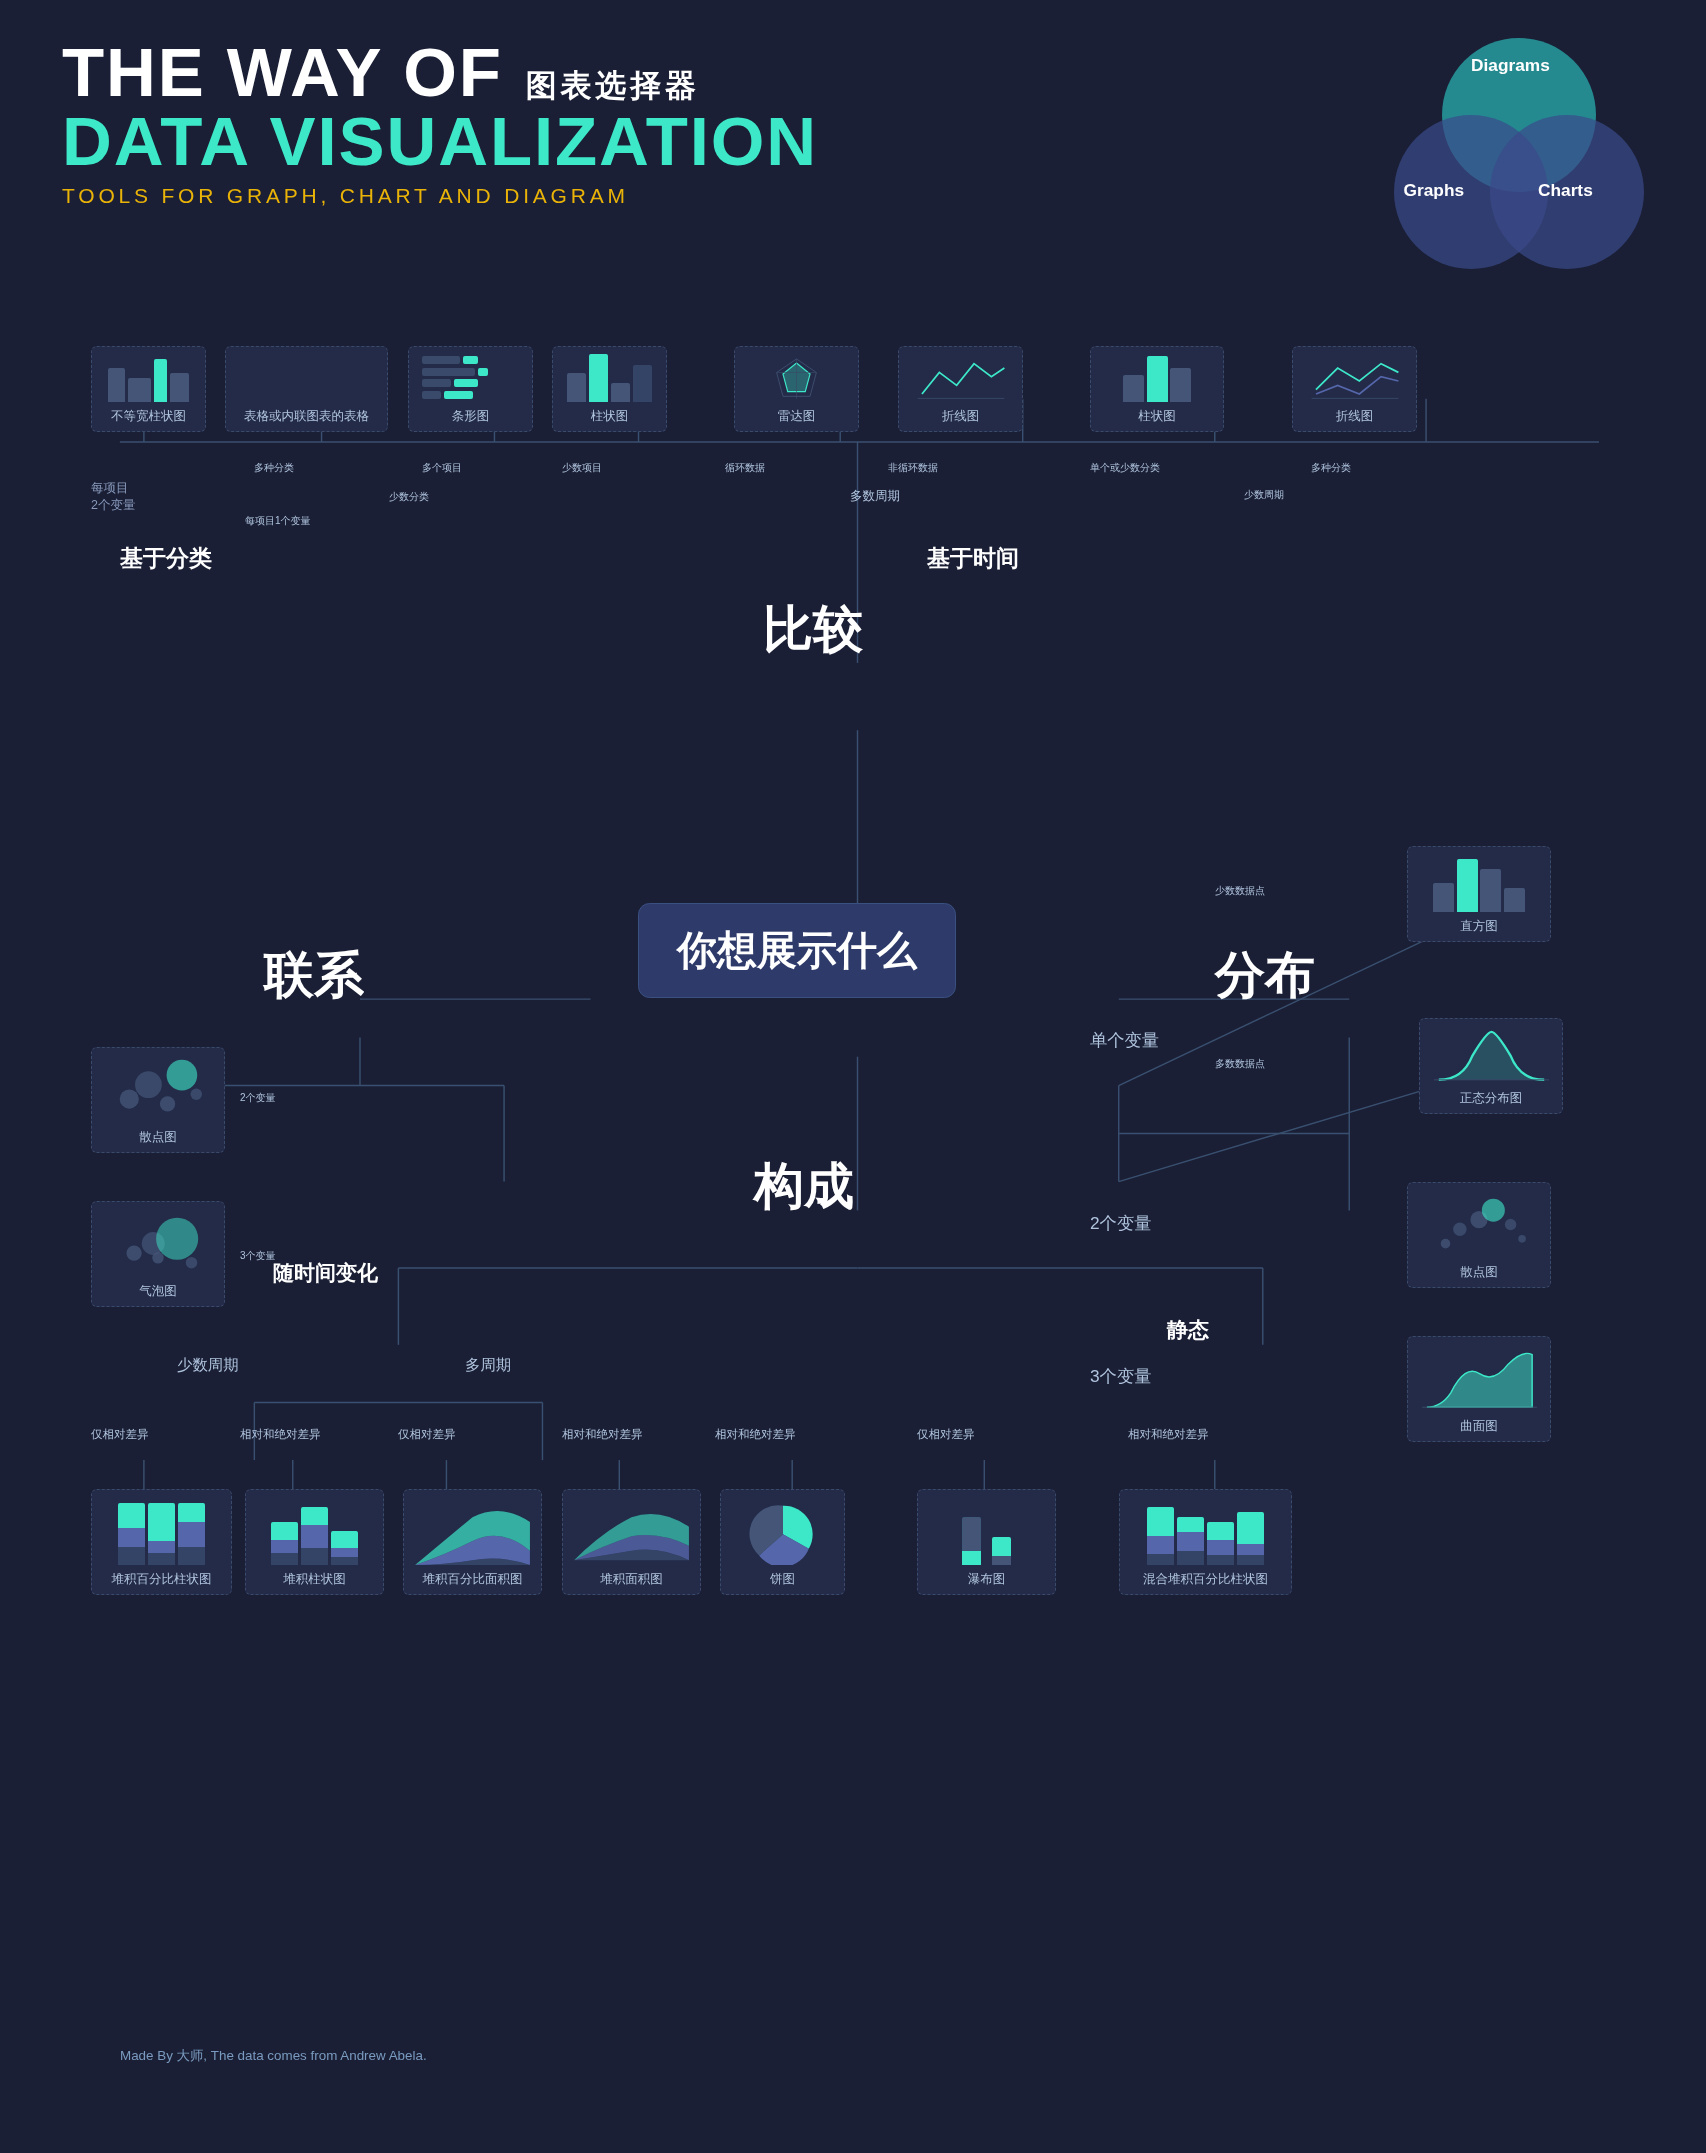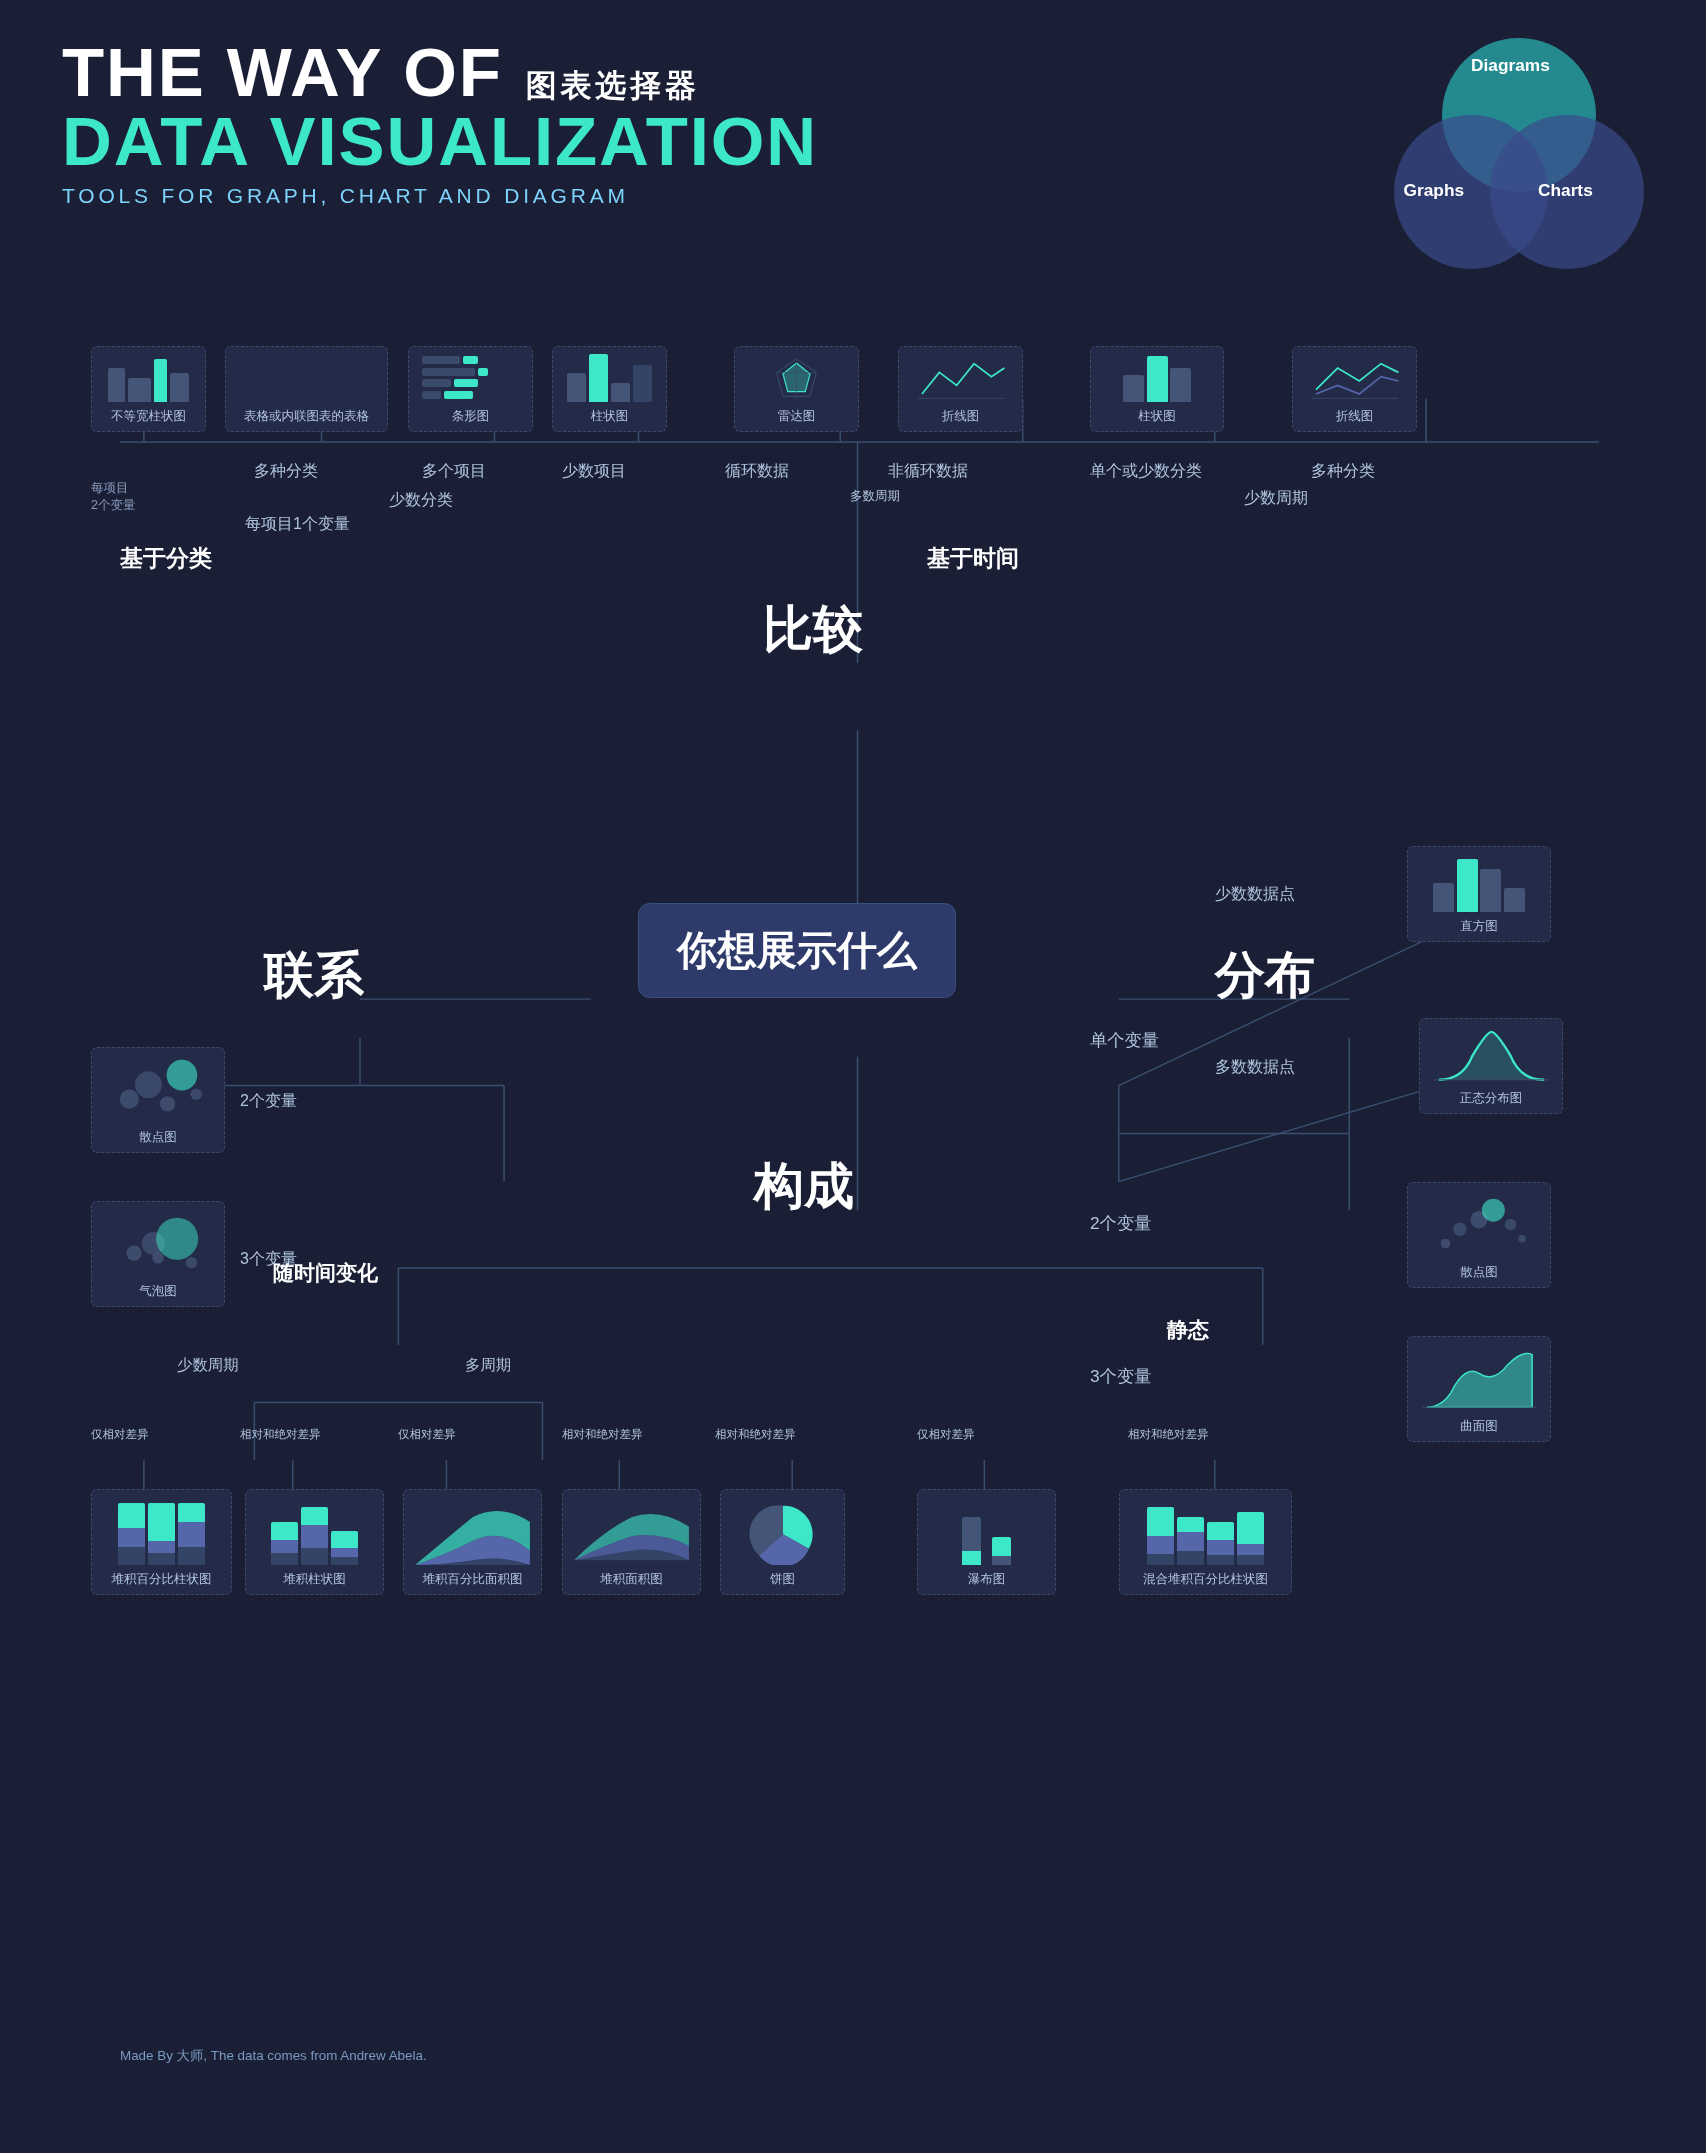--- a/index.html
+++ b/index.html
@@ -47,21 +47,21 @@
     }
     .title-accent {
       font-size: 69px;
       font-weight: 900;
       color: #3de8c8;
       letter-spacing: 1.9px;
       line-height: 1;
     }
     .subtitle {
       font-size: 21px;
-      color: #7dd3fc;
+      color: #eab308;
       letter-spacing: 3.8px;
       margin-top: 7.7px;
       font-weight: 400;
     }
 
     
     .venn-container {
       position: relative;
       width: 250px;
       height: 250px;
@@ -161,21 +161,21 @@
 
     
     .group-label {
       position: absolute;
       font-size: 21px;
       font-weight: 700;
       color: #ffffff;
     }
     .sub-label {
       position: absolute;
-      font-size: 16px;
+      font-size: 10px;
       color: #b0c4de;
       white-space: nowrap;
     }
 
     
     .footer {
       position: absolute;
       bottom: 29px;
       left: 58px;
       font-size: 13.4px;

